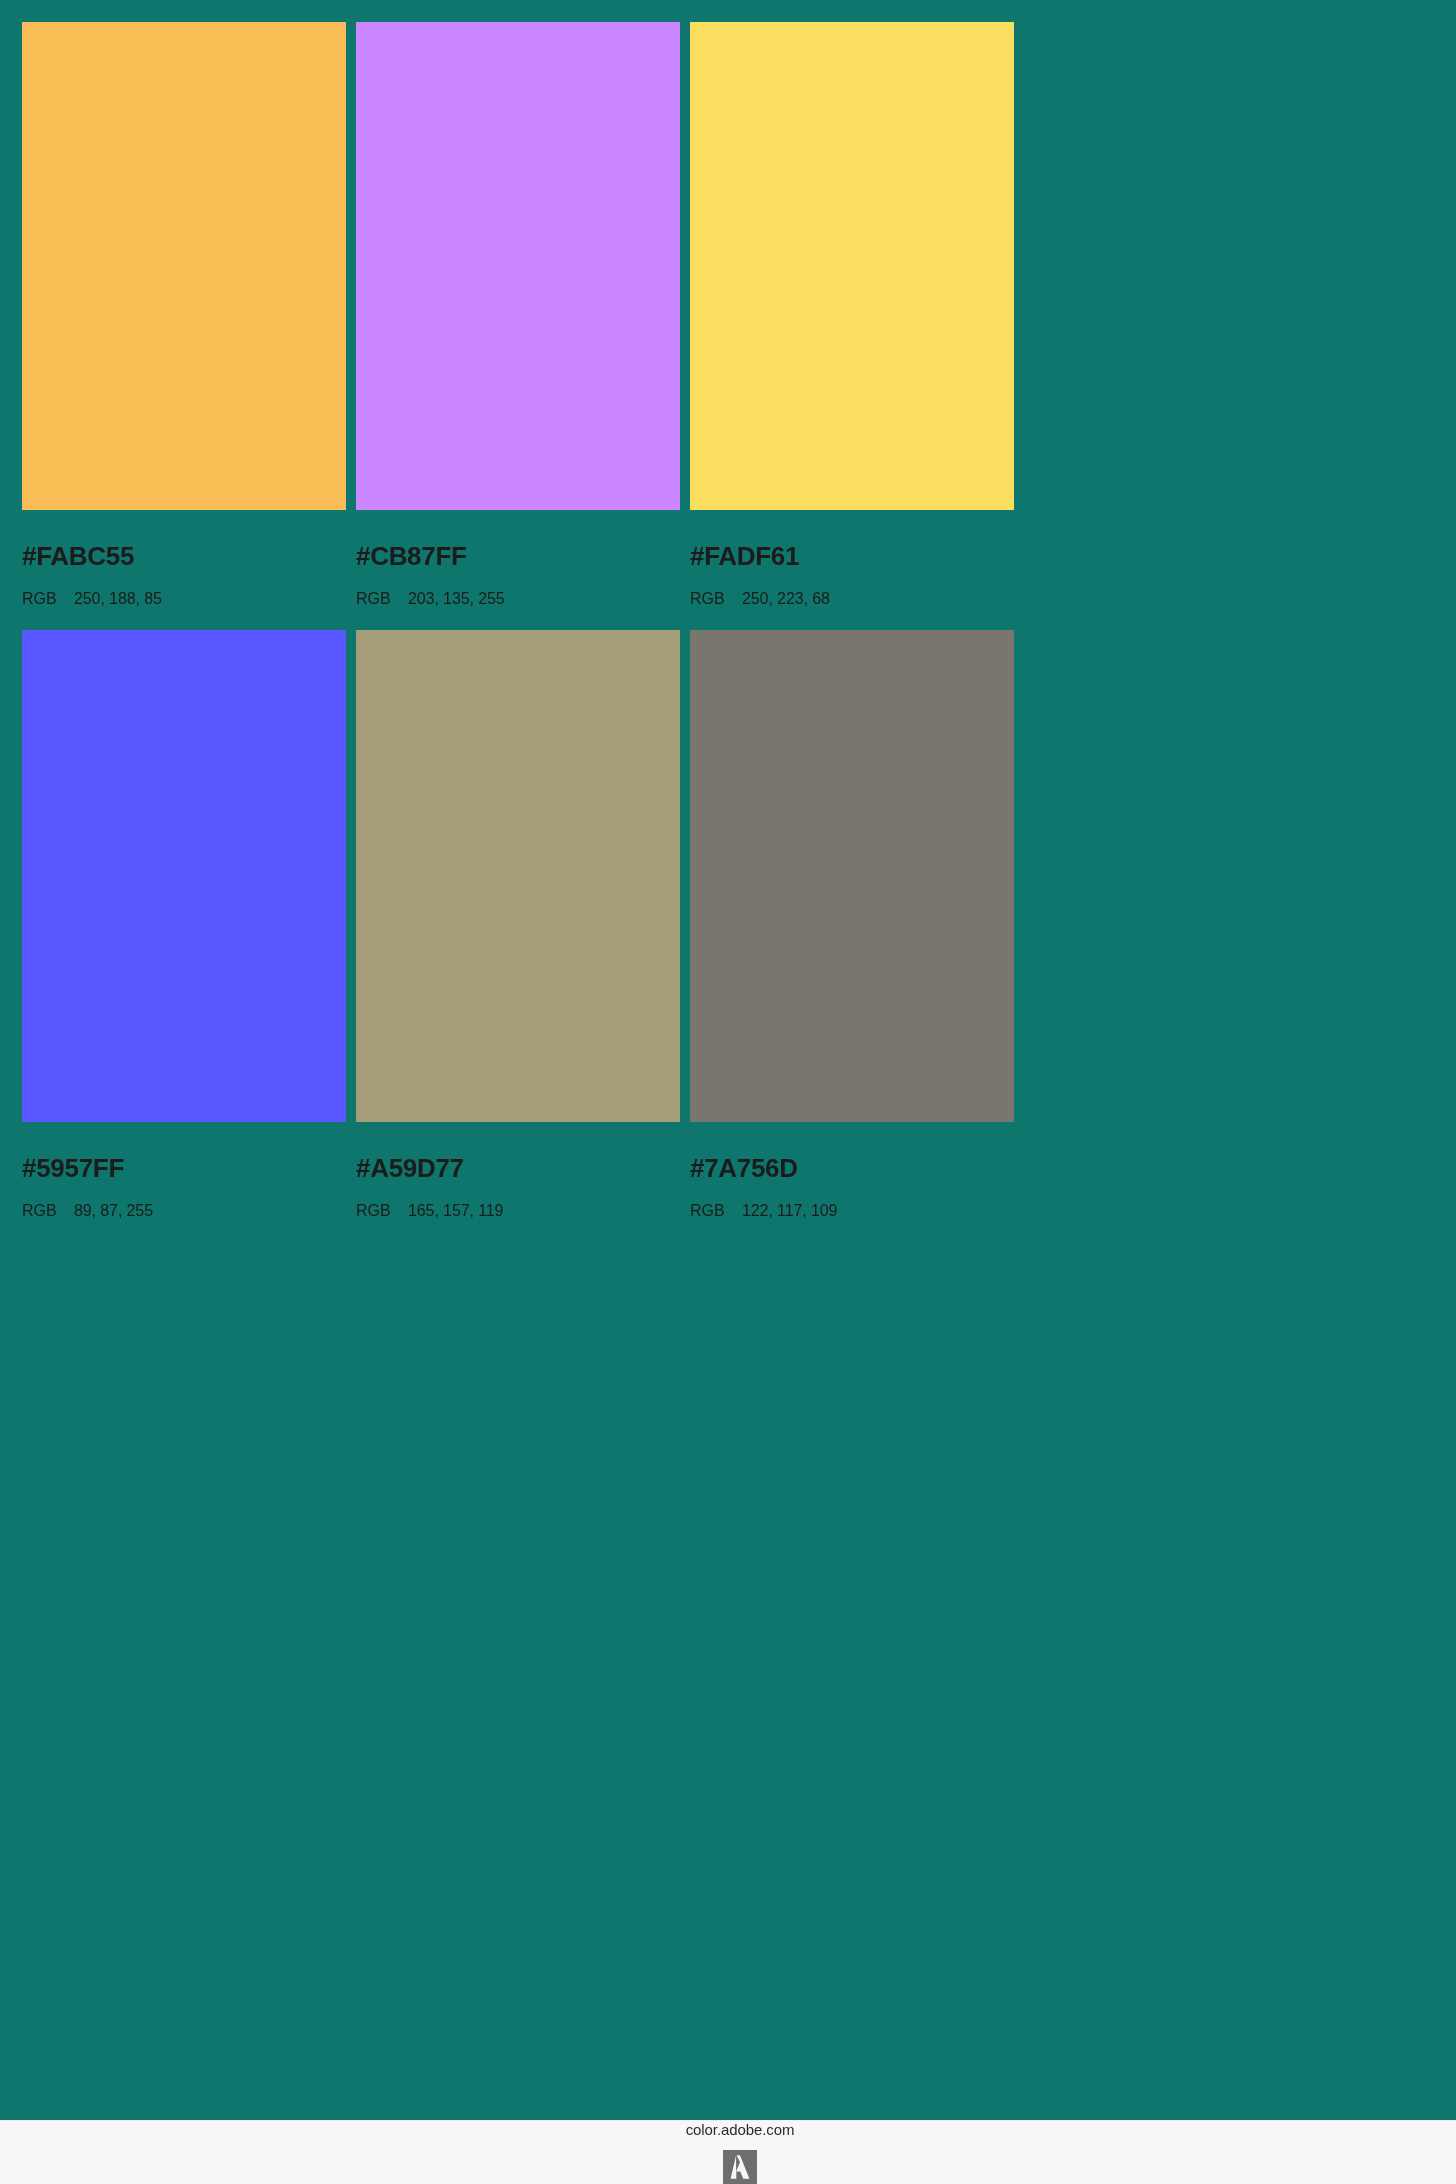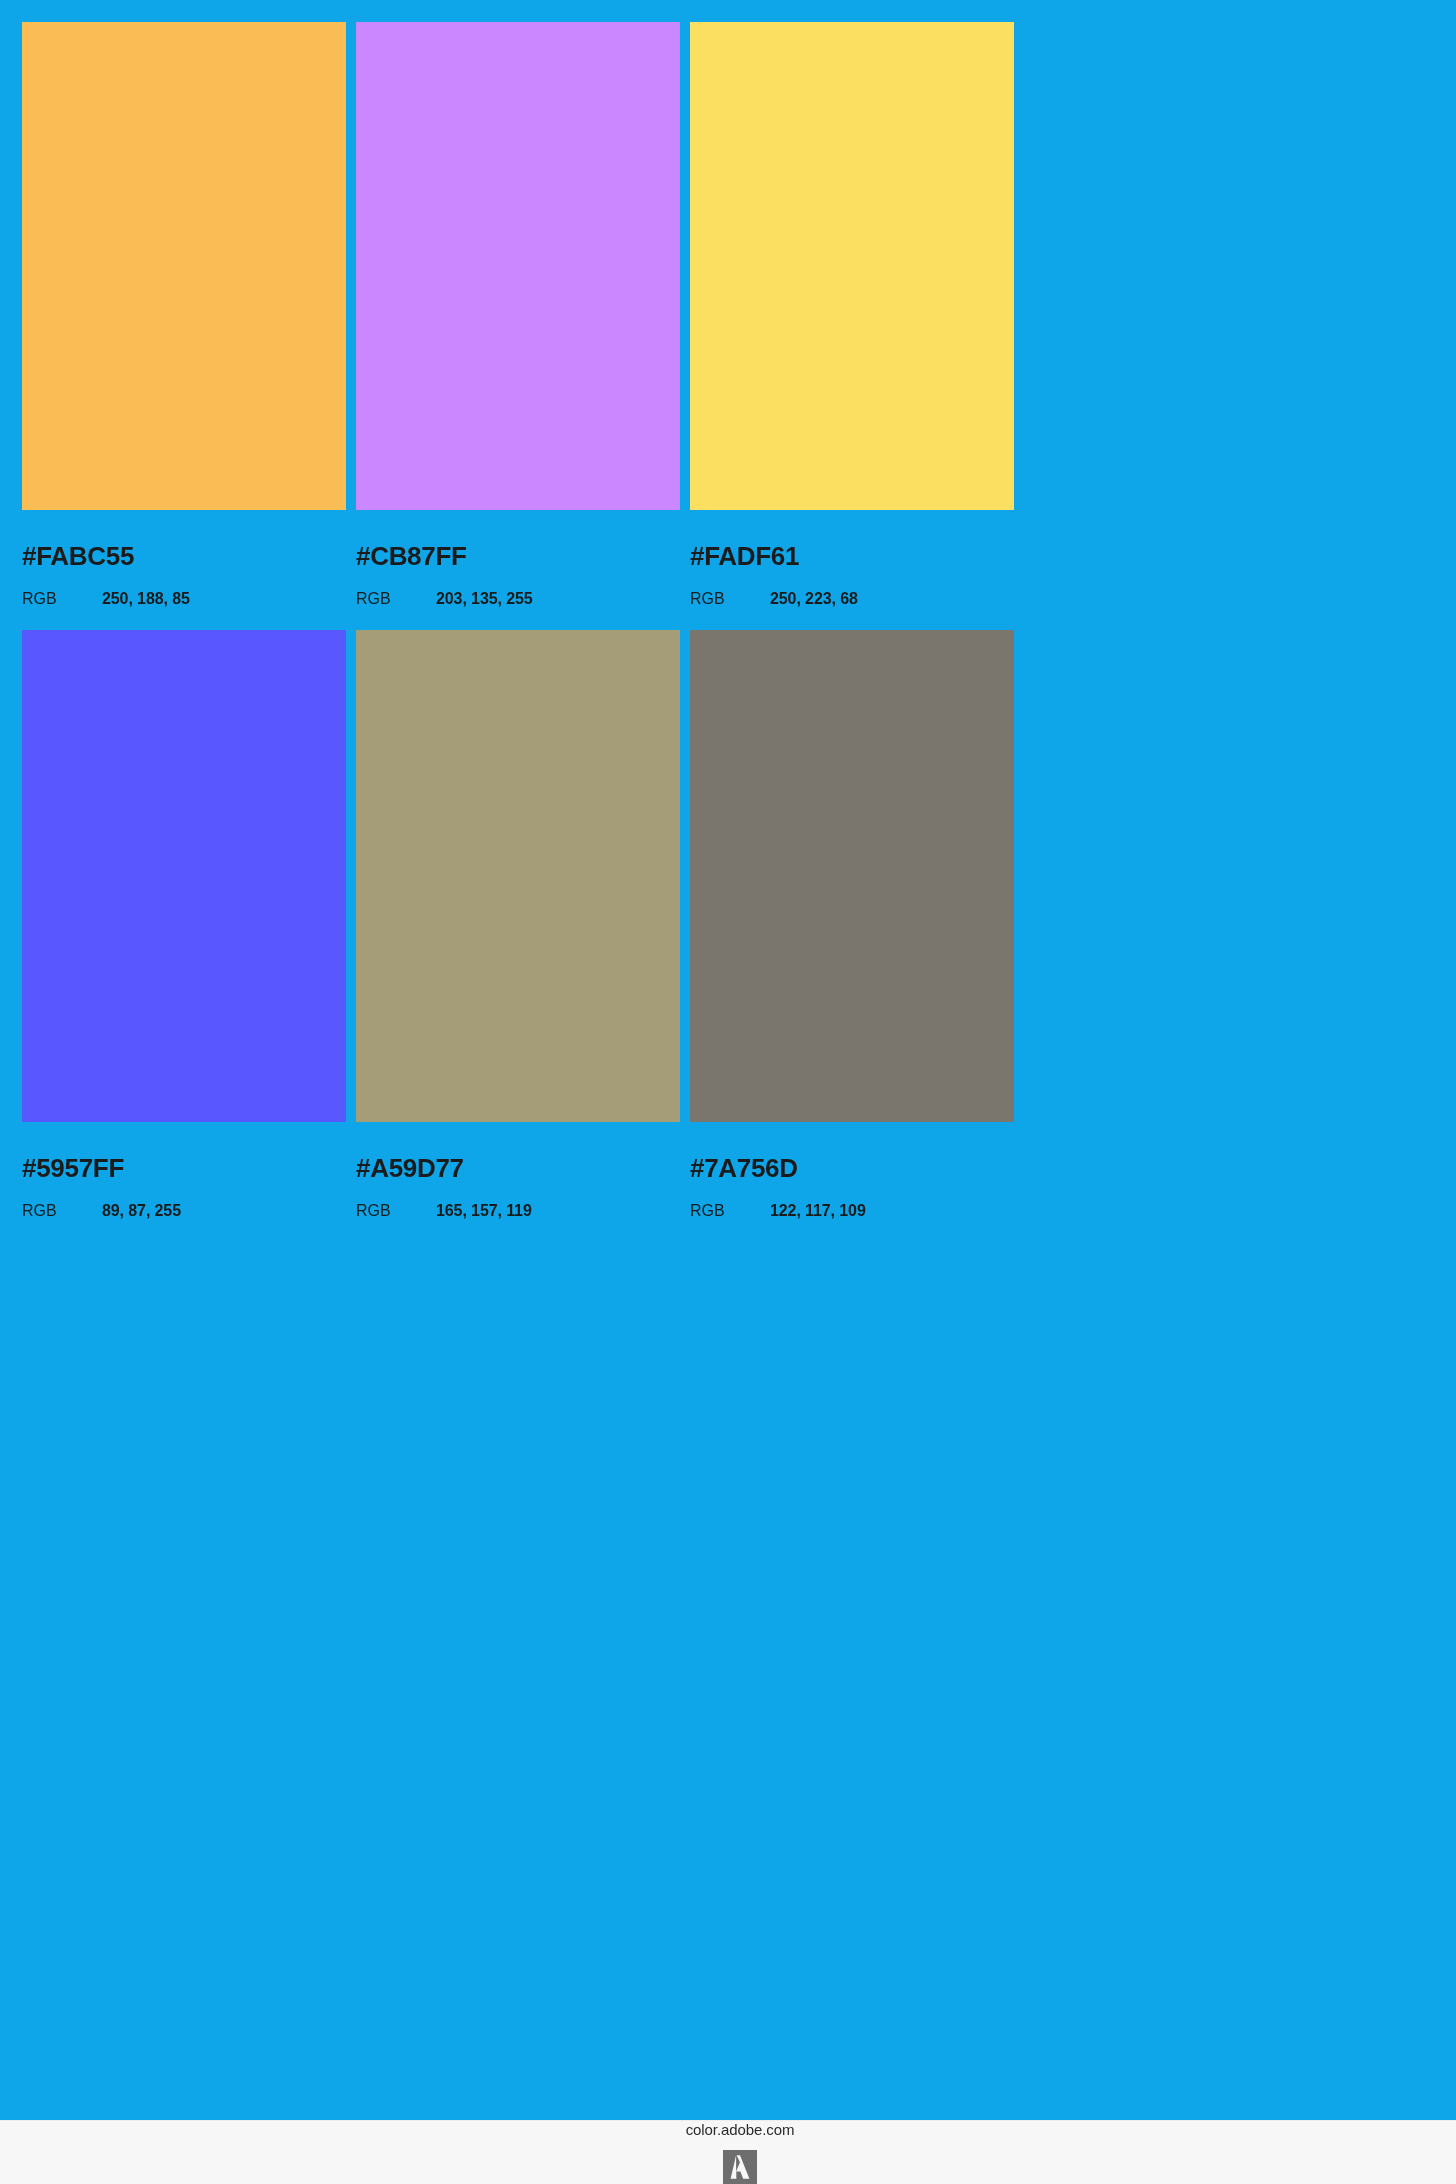--- a/index.html
+++ b/index.html
@@ -15,21 +15,21 @@
     font-family: "Liberation Sans", "DejaVu Sans", sans-serif;
     color: #1b1b1b;
     position: relative;
     overflow: hidden;
   }
 
   .page {
     position: relative;
     width: 1456px;
     height: 2184px;
-    background: #0ea5e9;
+    background: #0f766e;
     padding: 0;
   }
 
   .palette {
     position: absolute;
     left: 22px;
     top: 22px;
     width: 1012px;
   }
 
@@ -80,24 +80,23 @@
   }
 
   .rgb-label {
     width: 52px;
     flex: 0 0 52px;
     font-weight: 400;
     color: #1b1b1b;
   }
 
   .rgb-value {
-    font-weight: bold;
+    font-weight: normal;
     color: #1b1b1b;
     letter-spacing: -0.1px;
-    margin-left: 28px;
   }
 
   
   .footer {
     position: absolute;
     left: 0;
     bottom: 0;
     width: 1456px;
     height: 64px;
     background: #f7f7f7;

